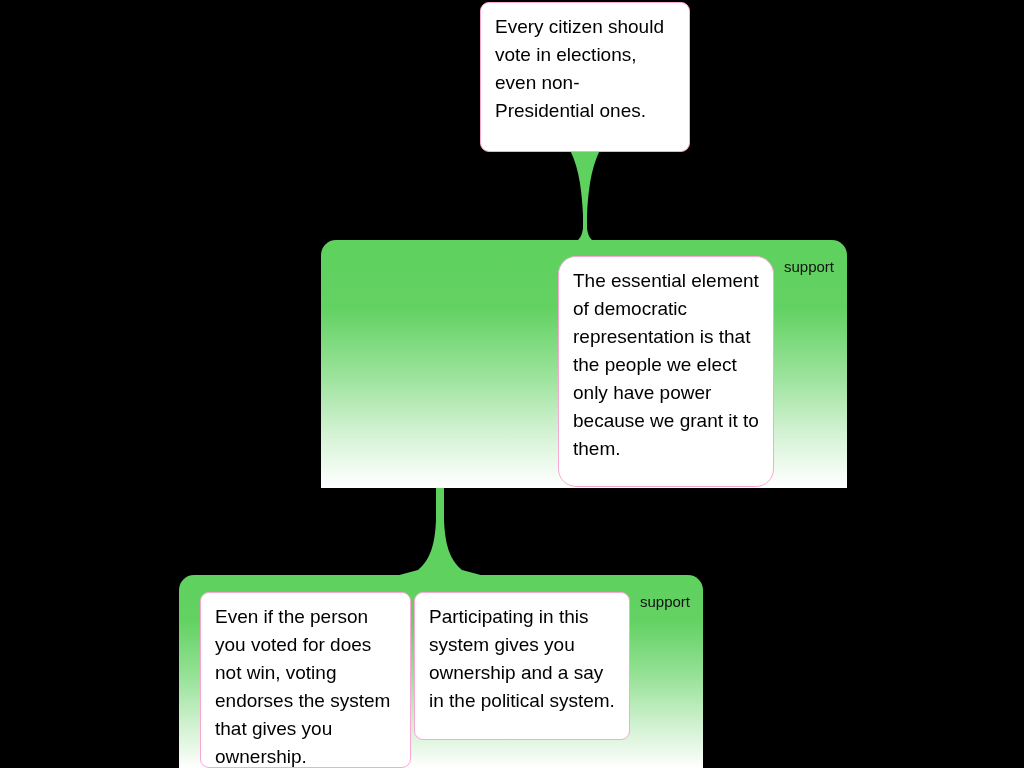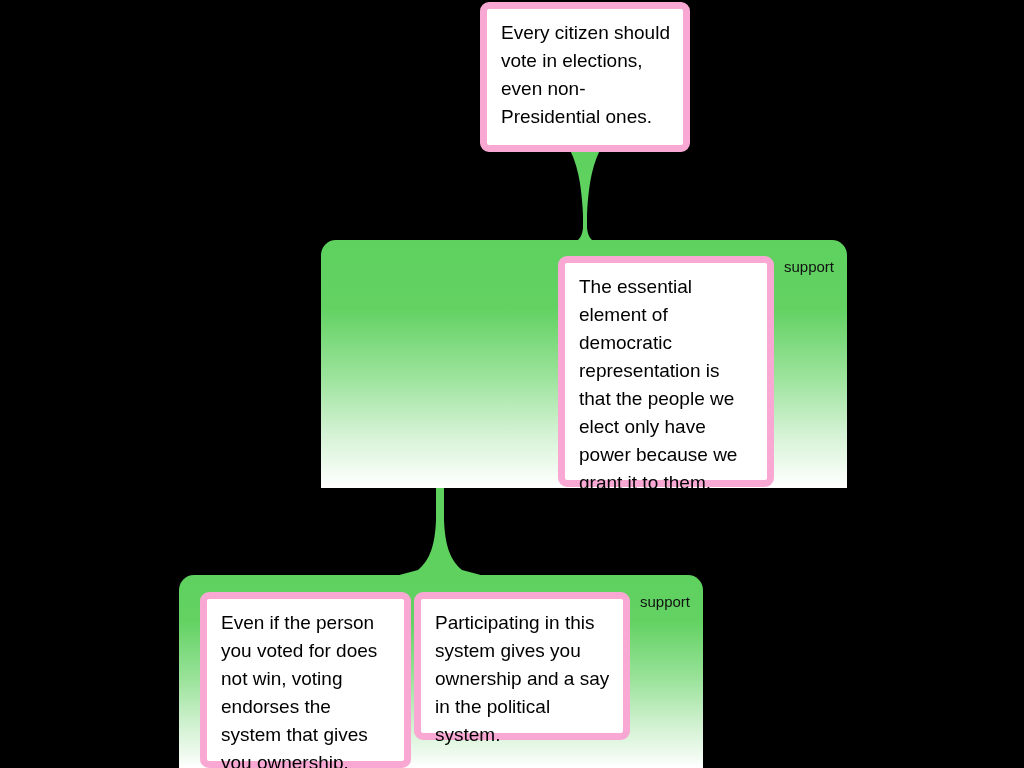--- a/index.html
+++ b/index.html
@@ -46,21 +46,21 @@
     font-size: 15px;
     color: #111111;
     line-height: 1;
     white-space: nowrap;
   }
   
   .box {
     position: absolute;
     z-index: 3;
     background: #ffffff;
-    border: 7px solid #f9a8d4;
+    border: 1px solid #f9a8d4;
     border-radius: 9px;
     box-sizing: border-box;
     padding: 10px 13px 10px 14px;
   }
   .box-text {
     font-size: 19px;
     line-height: 28px;
     color: #000000;
     white-space: pre-line;
     display: block;
@@ -110,21 +110,21 @@
   <div class="group" style="left:179px; top:575px; width:524px; height:193px;
               background: linear-gradient(to bottom, #5ed15e 0%, #63d263 24%, #96e196 52%, #cdf0cd 76%, #effaef 93%, #ffffff 100%);">
     <span class="group-label">support</span>
   </div>
 
   <div class="box" style="left:480px; top:2px; width:210px; height:150px;">
     <span class="box-text">Every citizen should vote in elections, even non-Presidential ones.</span>
   </div>
 
 
-  <div class="box" style="left:558px; top:256px; width:216px; height:231px;">
+  <div class="box" style="left:558px; top:256px; width:216px; height:231px;border-radius:18px;">
     <span class="box-text">The essential element of democratic representation is that the people we elect only have power because we grant it to them.</span>
   </div>
 
   <div class="box" style="left:193px; top:592px; width:211px; height:176px;margin-left:7px;">
     <span class="box-text">Even if the person you voted for does not win, voting endorses the system that gives you ownership.</span>
   </div>
 
   <div class="box" style="left:414px; top:592px; width:216px; height:148px;">
     <span class="box-text">Participating in this system gives you ownership and a say in the political system.</span>
   </div>

